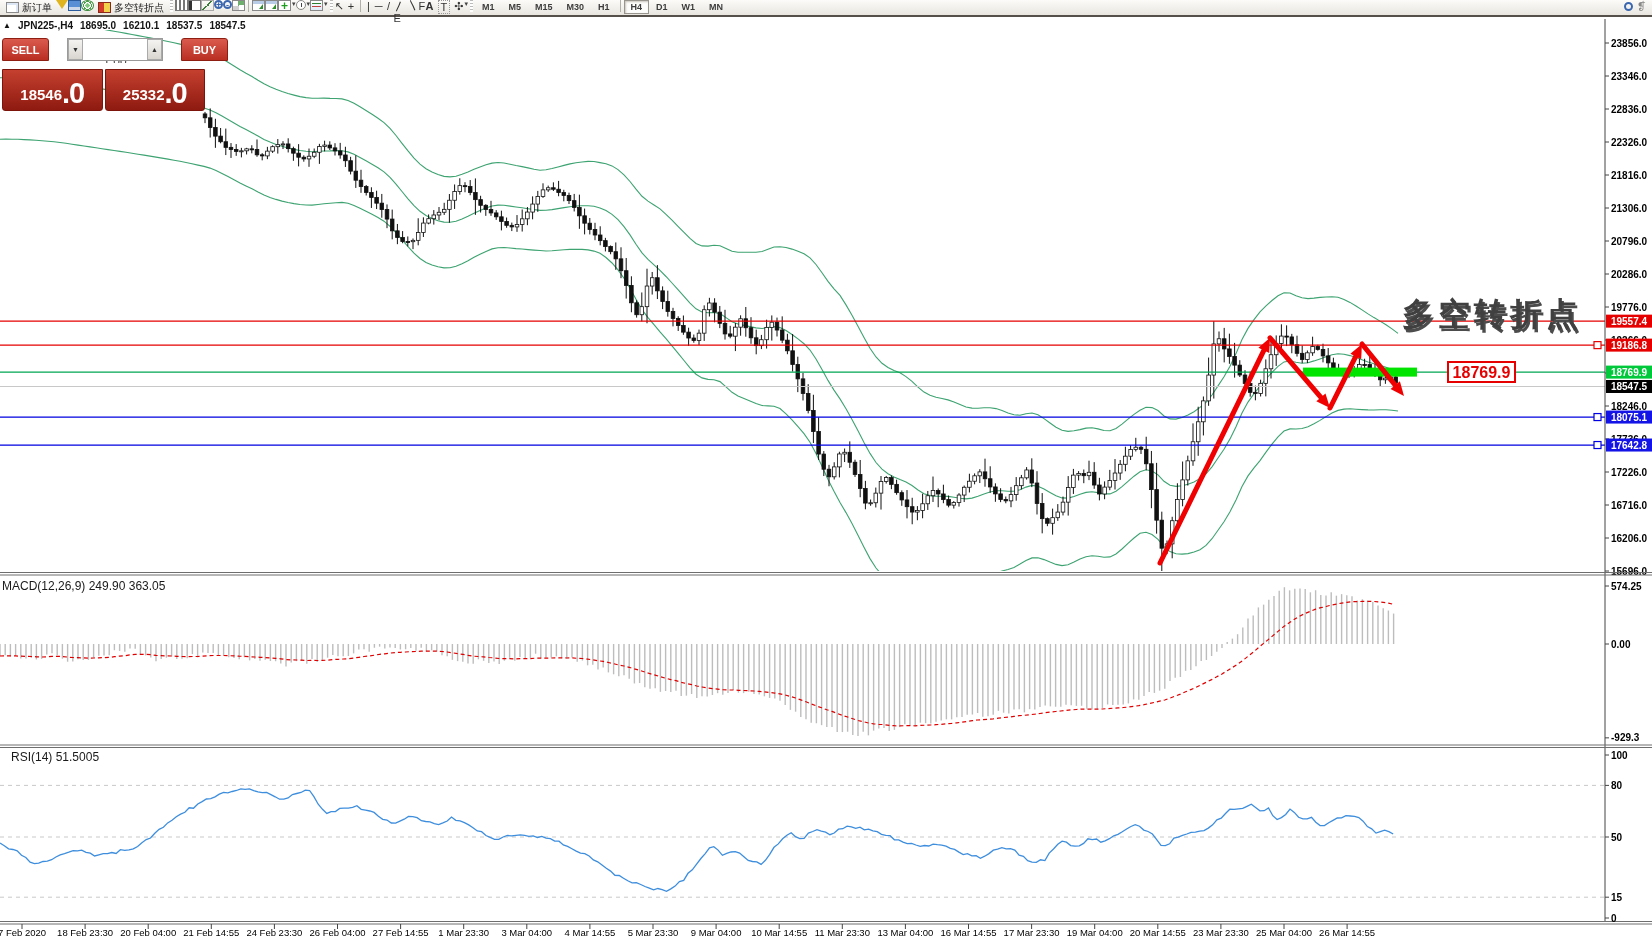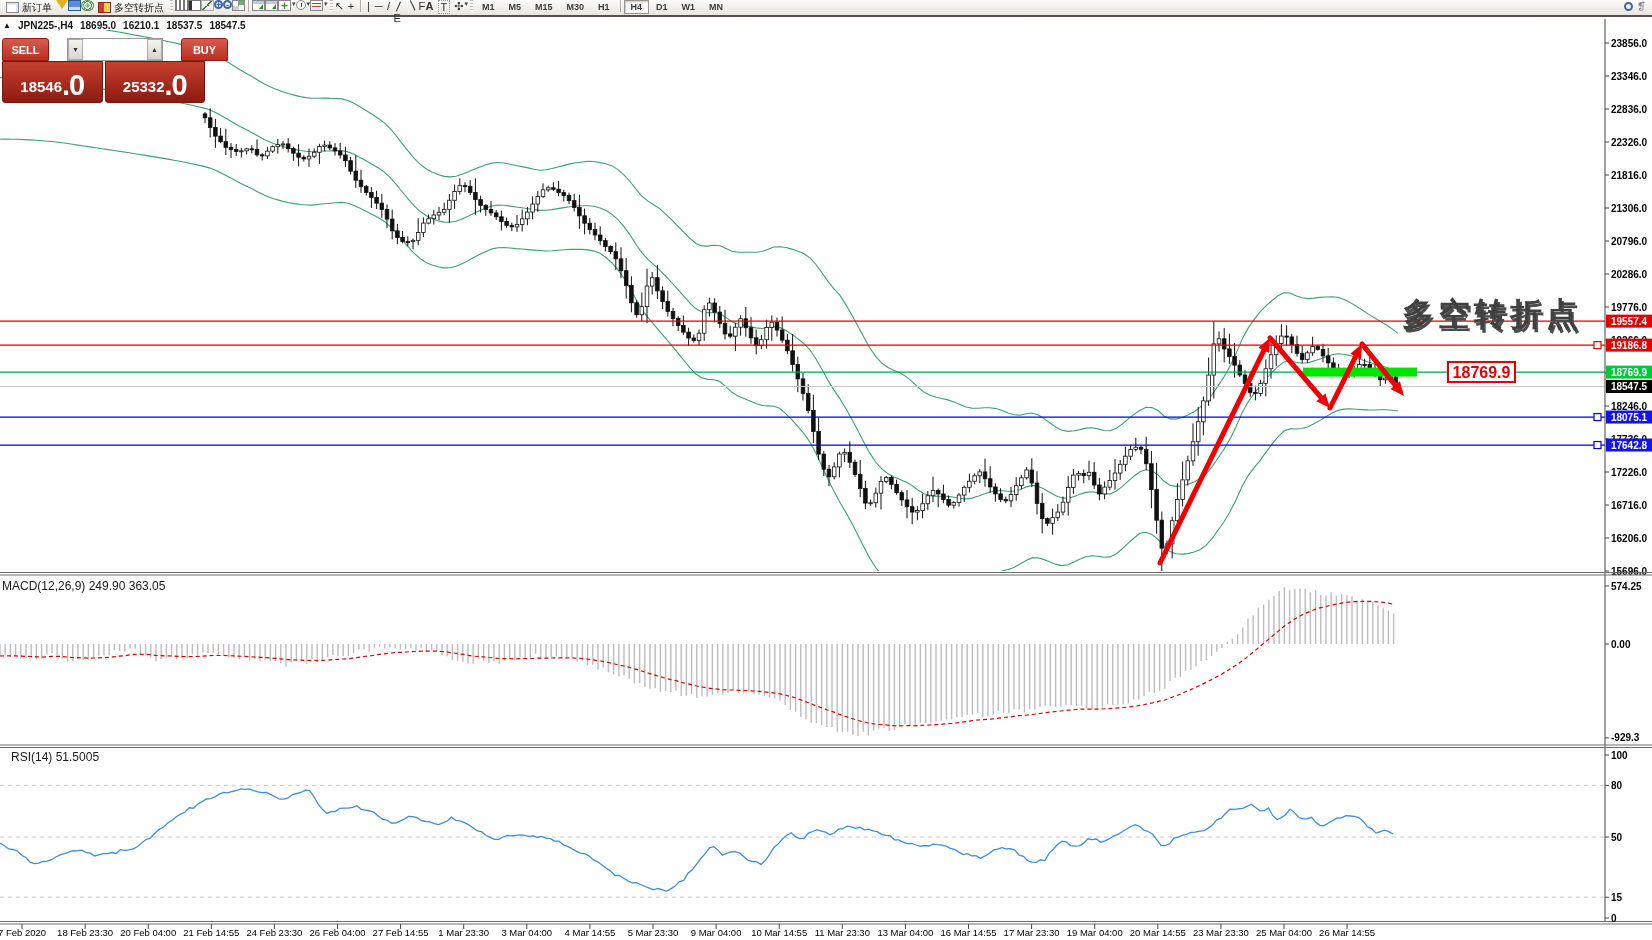--- a/index.html
+++ b/index.html
@@ -46,21 +46,21 @@
   #symbolbar .tri{font-size:8px;}
   
   #tradepanel{position:absolute;left:2px;top:38px;width:203px;height:67px;z-index:8;}
   #tp-row1{display:flex;height:23px;gap:18px;}
   .tp-btn{flex:0 0 47px;background:linear-gradient(#da5a4e,#b92f22);color:#fff;font-size:11px;font-weight:700;
     display:flex;align-items:center;justify-content:center;border-radius:3px 3px 0 0;border:1px solid #8e1d12;box-sizing:border-box;}
   #tp-stepper{flex:1;display:flex;border:1px solid #9a9a9a;background:#fff;box-sizing:border-box;}
   .step-btn{width:15px;background:linear-gradient(#f4f3f1,#d9d6d0);border:1px solid #aaa;font-size:7px;color:#333;
     display:flex;align-items:center;justify-content:center;box-sizing:border-box;}
   #tp-vol{flex:1;border:none;text-align:center;font-size:12px;font-family:"Liberation Sans",sans-serif;color:#404040;width:60px;margin-top:22px;}
-  #tp-row2{display:flex;height:42px;gap:2px;margin-top:0px;text-align:center;}
+  #tp-row2{display:flex;height:42px;gap:2px;margin-top:8px;text-align:center;}
   .tp-price{flex:1;background:linear-gradient(#c5402f,#8e1a10);border-radius:0 0 3px 3px;color:#fff;
     display:flex;align-items:flex-end;justify-content:center;padding-bottom:2px;border:1px solid #7c140c;box-sizing:border-box;}
   .tp-price .main{font-size:15px;font-weight:700;line-height:26px;}
   .tp-price .frac{font-size:29px;font-weight:700;line-height:29px;letter-spacing:-1px;}
   
   #cn-note{position:absolute;left:1402px;top:293px;z-index:5;font-size:32px;font-weight:700;letter-spacing:4px;
     color:#404040;text-shadow:2px 3px 0 #4c4c4c;font-family:"DejaVu Sans",sans-serif;white-space:nowrap;}
   #price-tag{position:absolute;left:1447px;top:361px;width:69px;height:22px;z-index:5;background:#fff;
     border:2px solid #e60000;color:#e60000;font-size:16px;font-weight:700;text-align:center;line-height:19px;box-sizing:border-box;}
   .ind-label{position:absolute;z-index:5;font-size:12px;color:#1a1a1a;}

